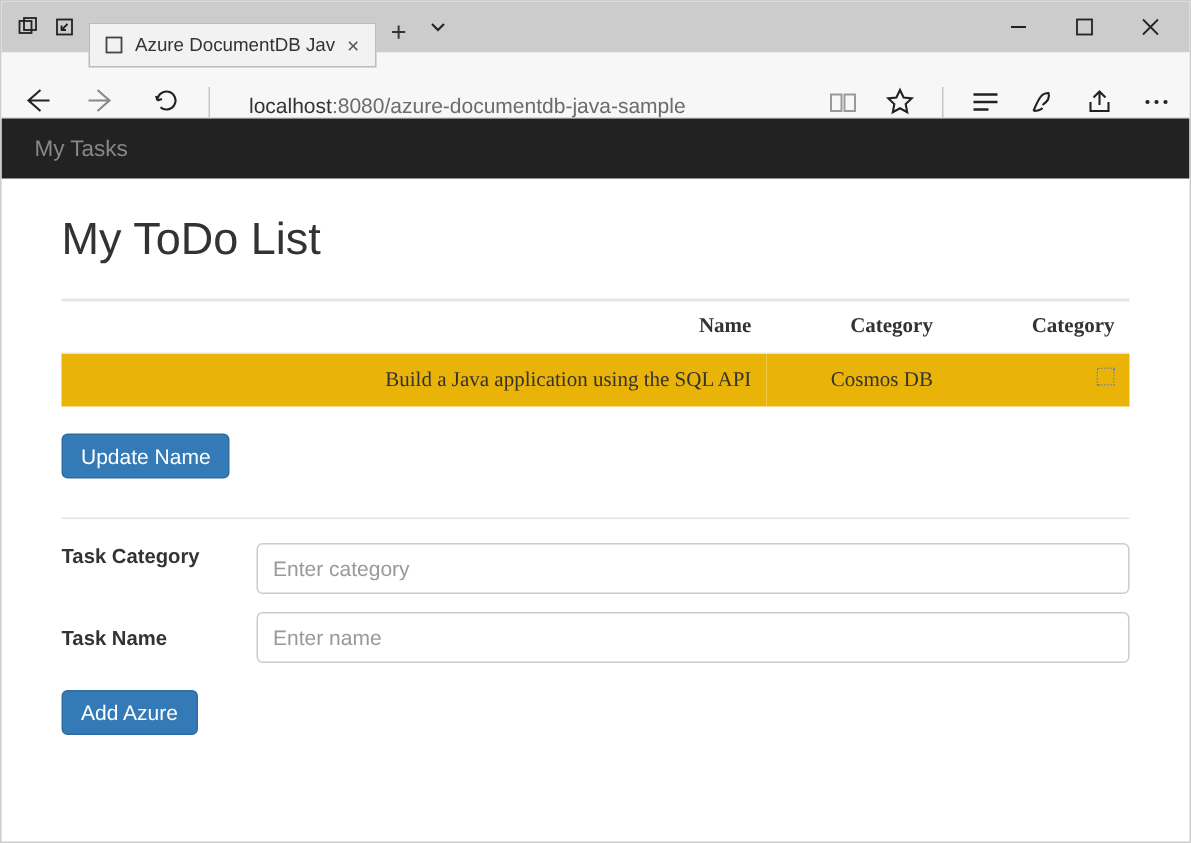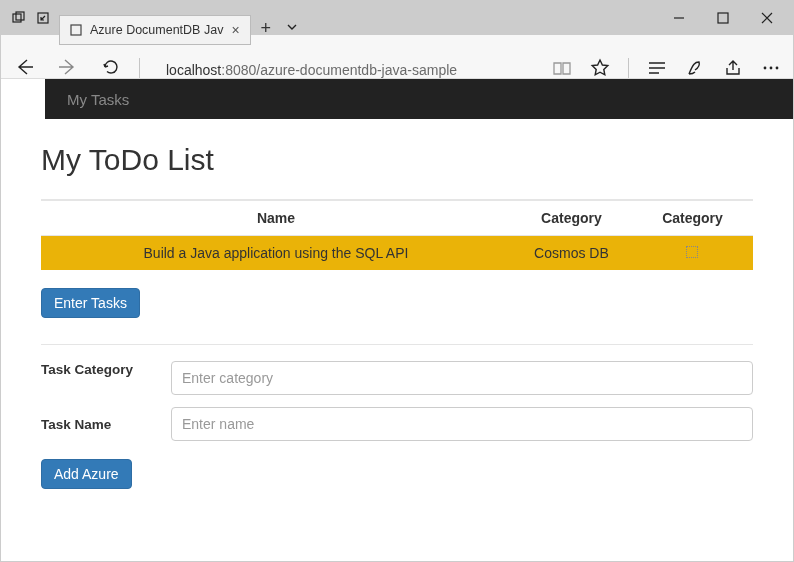--- a/index.html
+++ b/index.html
@@ -1,42 +1,42 @@
 <!DOCTYPE html>
 <html><head>
 <meta charset="utf-8">
 <style>
   * { box-sizing: border-box; margin: 0; padding: 0; }
   body { font-family: "Segoe UI", Arial, sans-serif; font-size: 14px; color: #333; background: #fff; width: 794px; height: 562px; overflow: hidden; border: 1px solid #ccc; }
   
   .titlebar { display: flex; align-items: center; height: 34px; background: #ccc; }
   .tb-left { display: flex; align-items: center; gap: 8px; padding-left: 10px; }
   .tb-icon { width: 16px; height: 16px; display: flex; align-items: center; justify-content: center; color: #222; }
-  .tab-strip { display: flex; align-items: center; height: 34px; margin-left: 8px; flex: 1; margin-top: 20px; }
+  .tab-strip { display: flex; align-items: flex-start; height: 34px; margin-left: 8px; flex: 1; margin-top: 20px; }
   .tab { display: flex; align-items: center; height: 30px; background: #f2f2f2; border: 1px solid #bbb; padding: 0 10px; font-size: 12.5px; color: #333; gap: 8px; max-width: 200px; margin-top: 4px; }
   .tab .close-x { color: #555; font-size: 14px; }
   .newtab { margin-left: 10px; font-size: 18px; color: #333; }
   .tb-right { display: flex; align-items: center; padding-right: 4px; }
   .win-btn { width: 44px; height: 28px; display: flex; align-items: center; justify-content: center; color: #222; font-size: 12px; }
   
   .toolbar { display: flex; align-items: flex-end; height: 44px; background: #f7f7f7; border-bottom: 1px solid #dcdcdc; padding: 0 12px; gap: 18px; }
   .tool-group-left { display: flex; align-items: center; gap: 22px; }
   .nav-arrow svg { display: block; }
   .addr { flex: 1; display: flex; align-items: center; padding-left: 8px; color: #6b6b6b; font-size: 14px; }
   .addr .host { color: #333; }
   .tool-group-right { display: flex; align-items: center; gap: 18px; }
   .tool-icon svg { display: block; }
   .divider { width: 1px; height: 20px; background: #c5c5c5; }
   
-  .page-nav { background: #222; color: #888; height: 40px; display: flex; align-items: center; padding: 0 22px; font-size: 15px; margin-left: 44px; }
+  .page-nav { background: #222; color: #888; height: 40px; display: flex; align-items: center; padding: 0 22px; font-size: 15px; }
   .content { padding: 18px 40px; }
   h1 { font-size: 30px; font-weight: 500; color: #333; margin: 6px 0 22px; }
   hr { border: none; border-top: 1px solid #e5e5e5; margin: 0 0 0; }
   table { width: 100%; border-collapse: collapse; margin-bottom: 18px; }
-  th, td { text-align: center; padding: 9px 10px; border-top: 1px solid #e5e5e5; }
+  th, td { text-align: right; padding: 9px 10px; border-top: 1px solid #e5e5e5; font-family: Liberation Serif, serif; }
   th { font-weight: 700; background: #fff; }
   tbody tr { background: #eab308; }
   .btn { display: inline-block; background: #337ab7; color: #fff; border: 1px solid #2e6da4; border-radius: 4px; padding: 6px 12px; font-size: 14px; cursor: pointer; }
   .form-row { display: flex; align-items: center; margin: 12px 0 8px; }
   .form-label { width: 130px; font-weight: 700; font-size: 13.5px; padding-right: 10px; }
   .form-input { flex: 1; height: 34px; border: 1px solid #ccc; border-radius: 4px; padding: 0 10px; font-size: 14px; color: #555; }
   .form-input::placeholder { color: #999; }
   .hr2 { border: none; border-top: 1px solid #e5e5e5; margin: 26px 0 16px; }
   .check { width: 12px; height: 12px; border: 1px dotted #888; display: inline-block; }
 </style>
@@ -168,21 +168,21 @@
       </tr>
     </thead>
     <tbody>
       <tr>
         <td>Build a Java application using the SQL API</td>
         <td>Cosmos DB</td>
         <td><span class="check"></span></td>
       </tr>
     </tbody>
   </table>
-  <button class="btn">Enter Tasks</button>
+  <button class="btn">Update Name</button>
   <hr class="hr2">
   <div class="form-row" style="align-items:flex-start">
     <div class="form-label" style="line-height:1.3">Task Category</div>
     <input class="form-input" placeholder="Enter category" style="">
   </div>
   <div class="form-row">
     <div class="form-label">Task Name</div>
     <input class="form-input" placeholder="Enter name" style="">
   </div>
   <div style="margin-top:18px">

